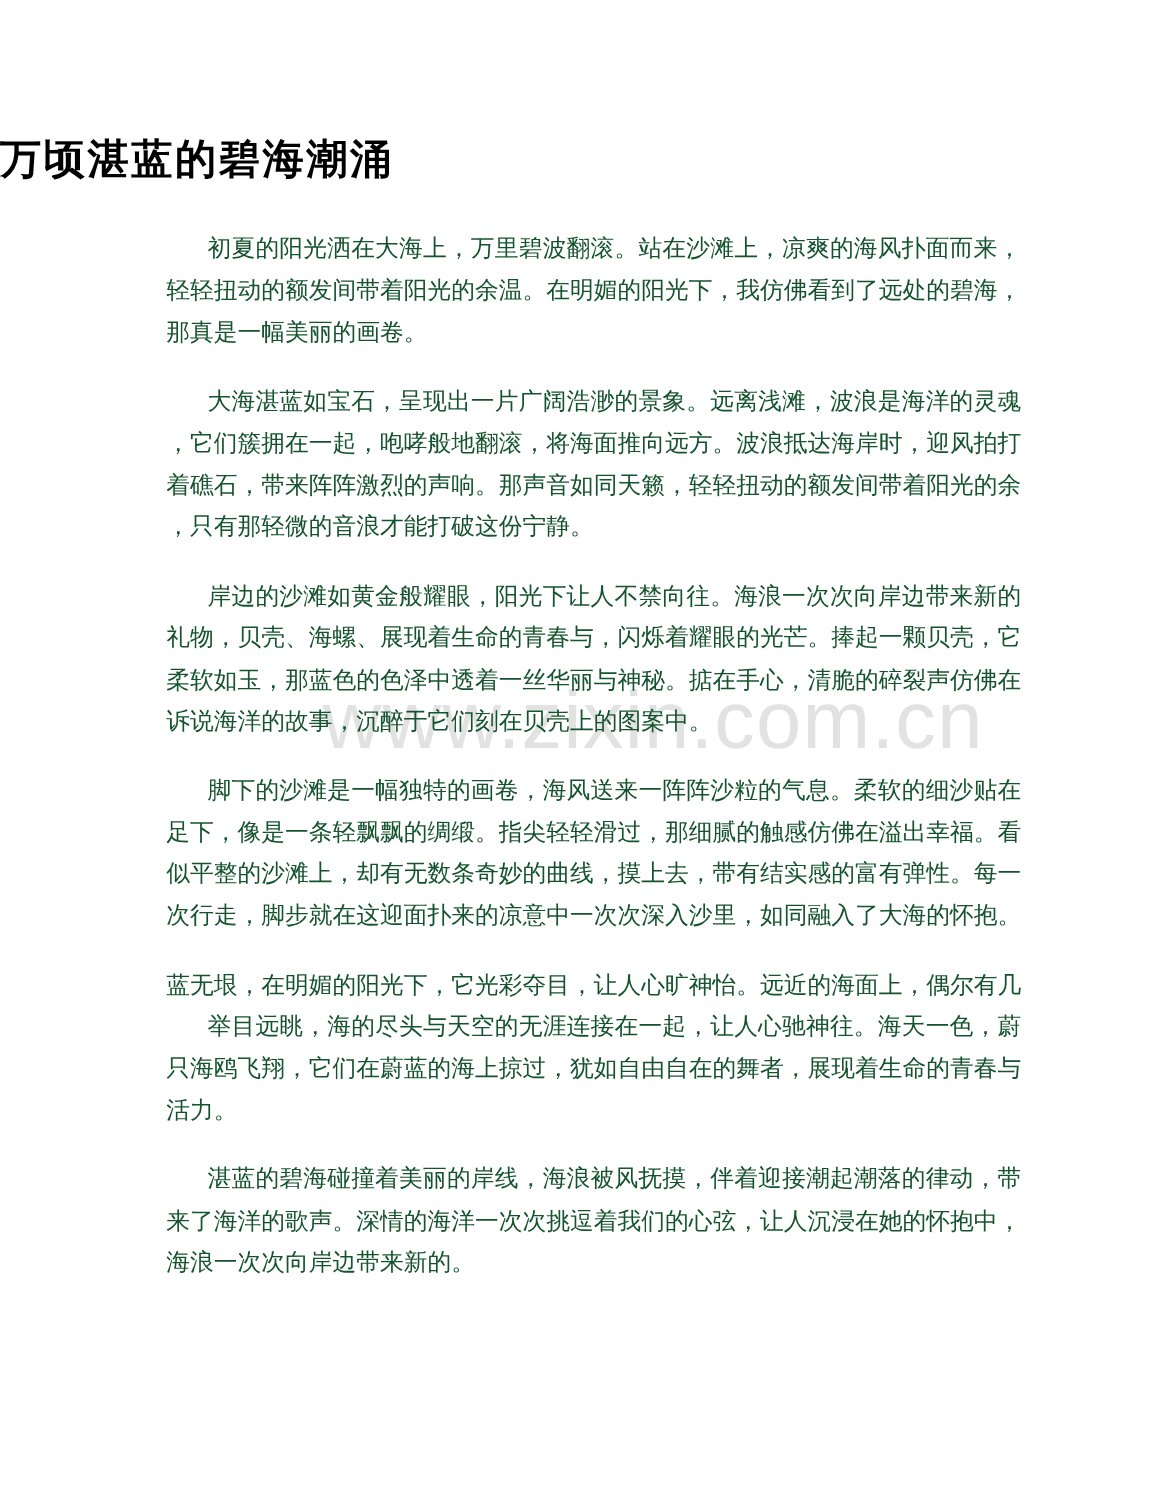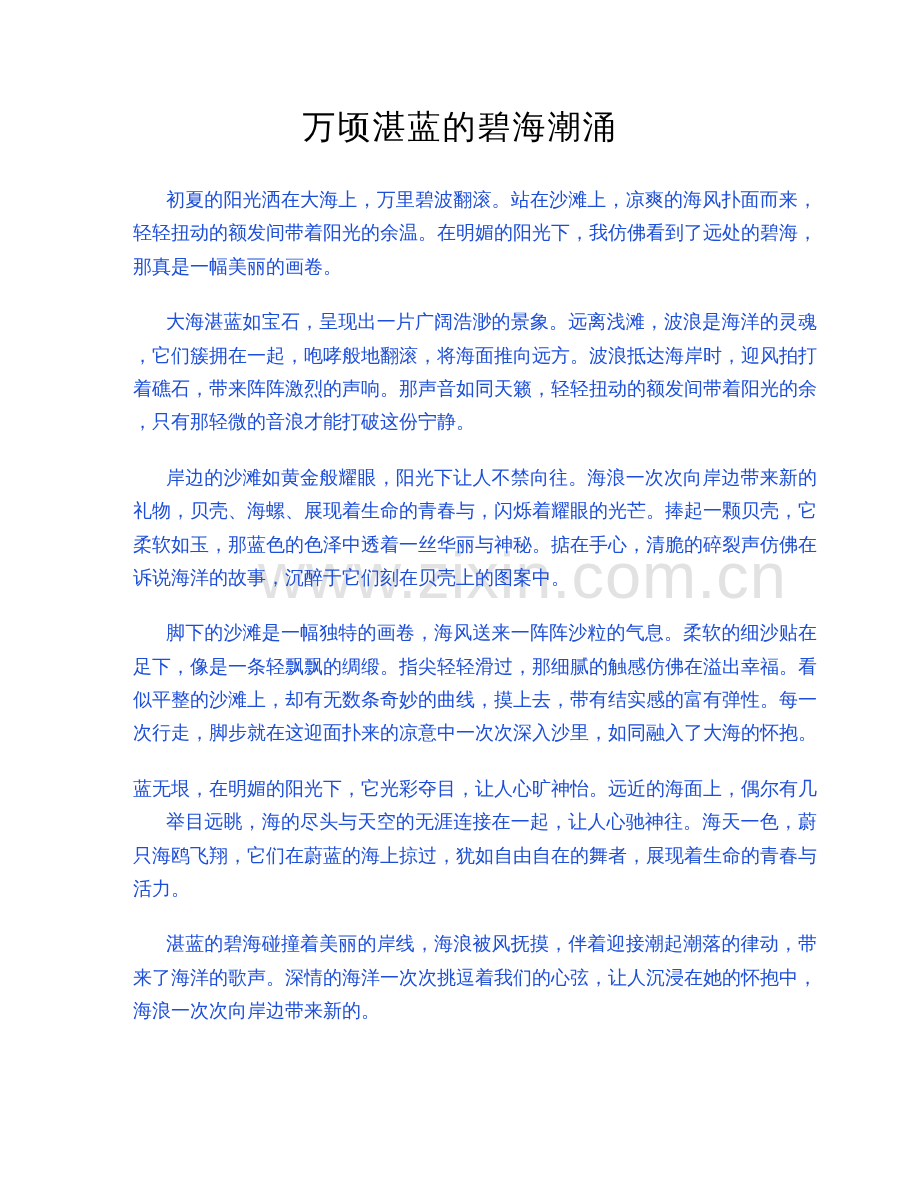--- a/index.html
+++ b/index.html
@@ -26,33 +26,32 @@
     letter-spacing: 1px;
     color: #e2e2e2;
     user-select: none;
     pointer-events: none;
   }
   .title {
     position: relative;
     z-index: 1;
     margin: 0;
     padding-top: 105px;
-    text-align: center;
     font-family: "Liberation Sans", "DejaVu Sans", sans-serif;
-    font-weight: 400;
+    font-weight: 700;
     font-size: 33px;
     letter-spacing: 2px;
     color: #000000;
   }
   .doc-body {
     position: relative;
     z-index: 1;
     margin: 33px 0 15px 133px;
     width: 684px;
-    color: #1d4ed8;
+    color: #14532d;
     font-size: 19px;
   }
   .paragraph {
     margin: 0 0 22px 0;
   }
   .line {
     height: 33.4px;
     line-height: 33.4px;
     text-align: justify;
     text-align-last: justify;

